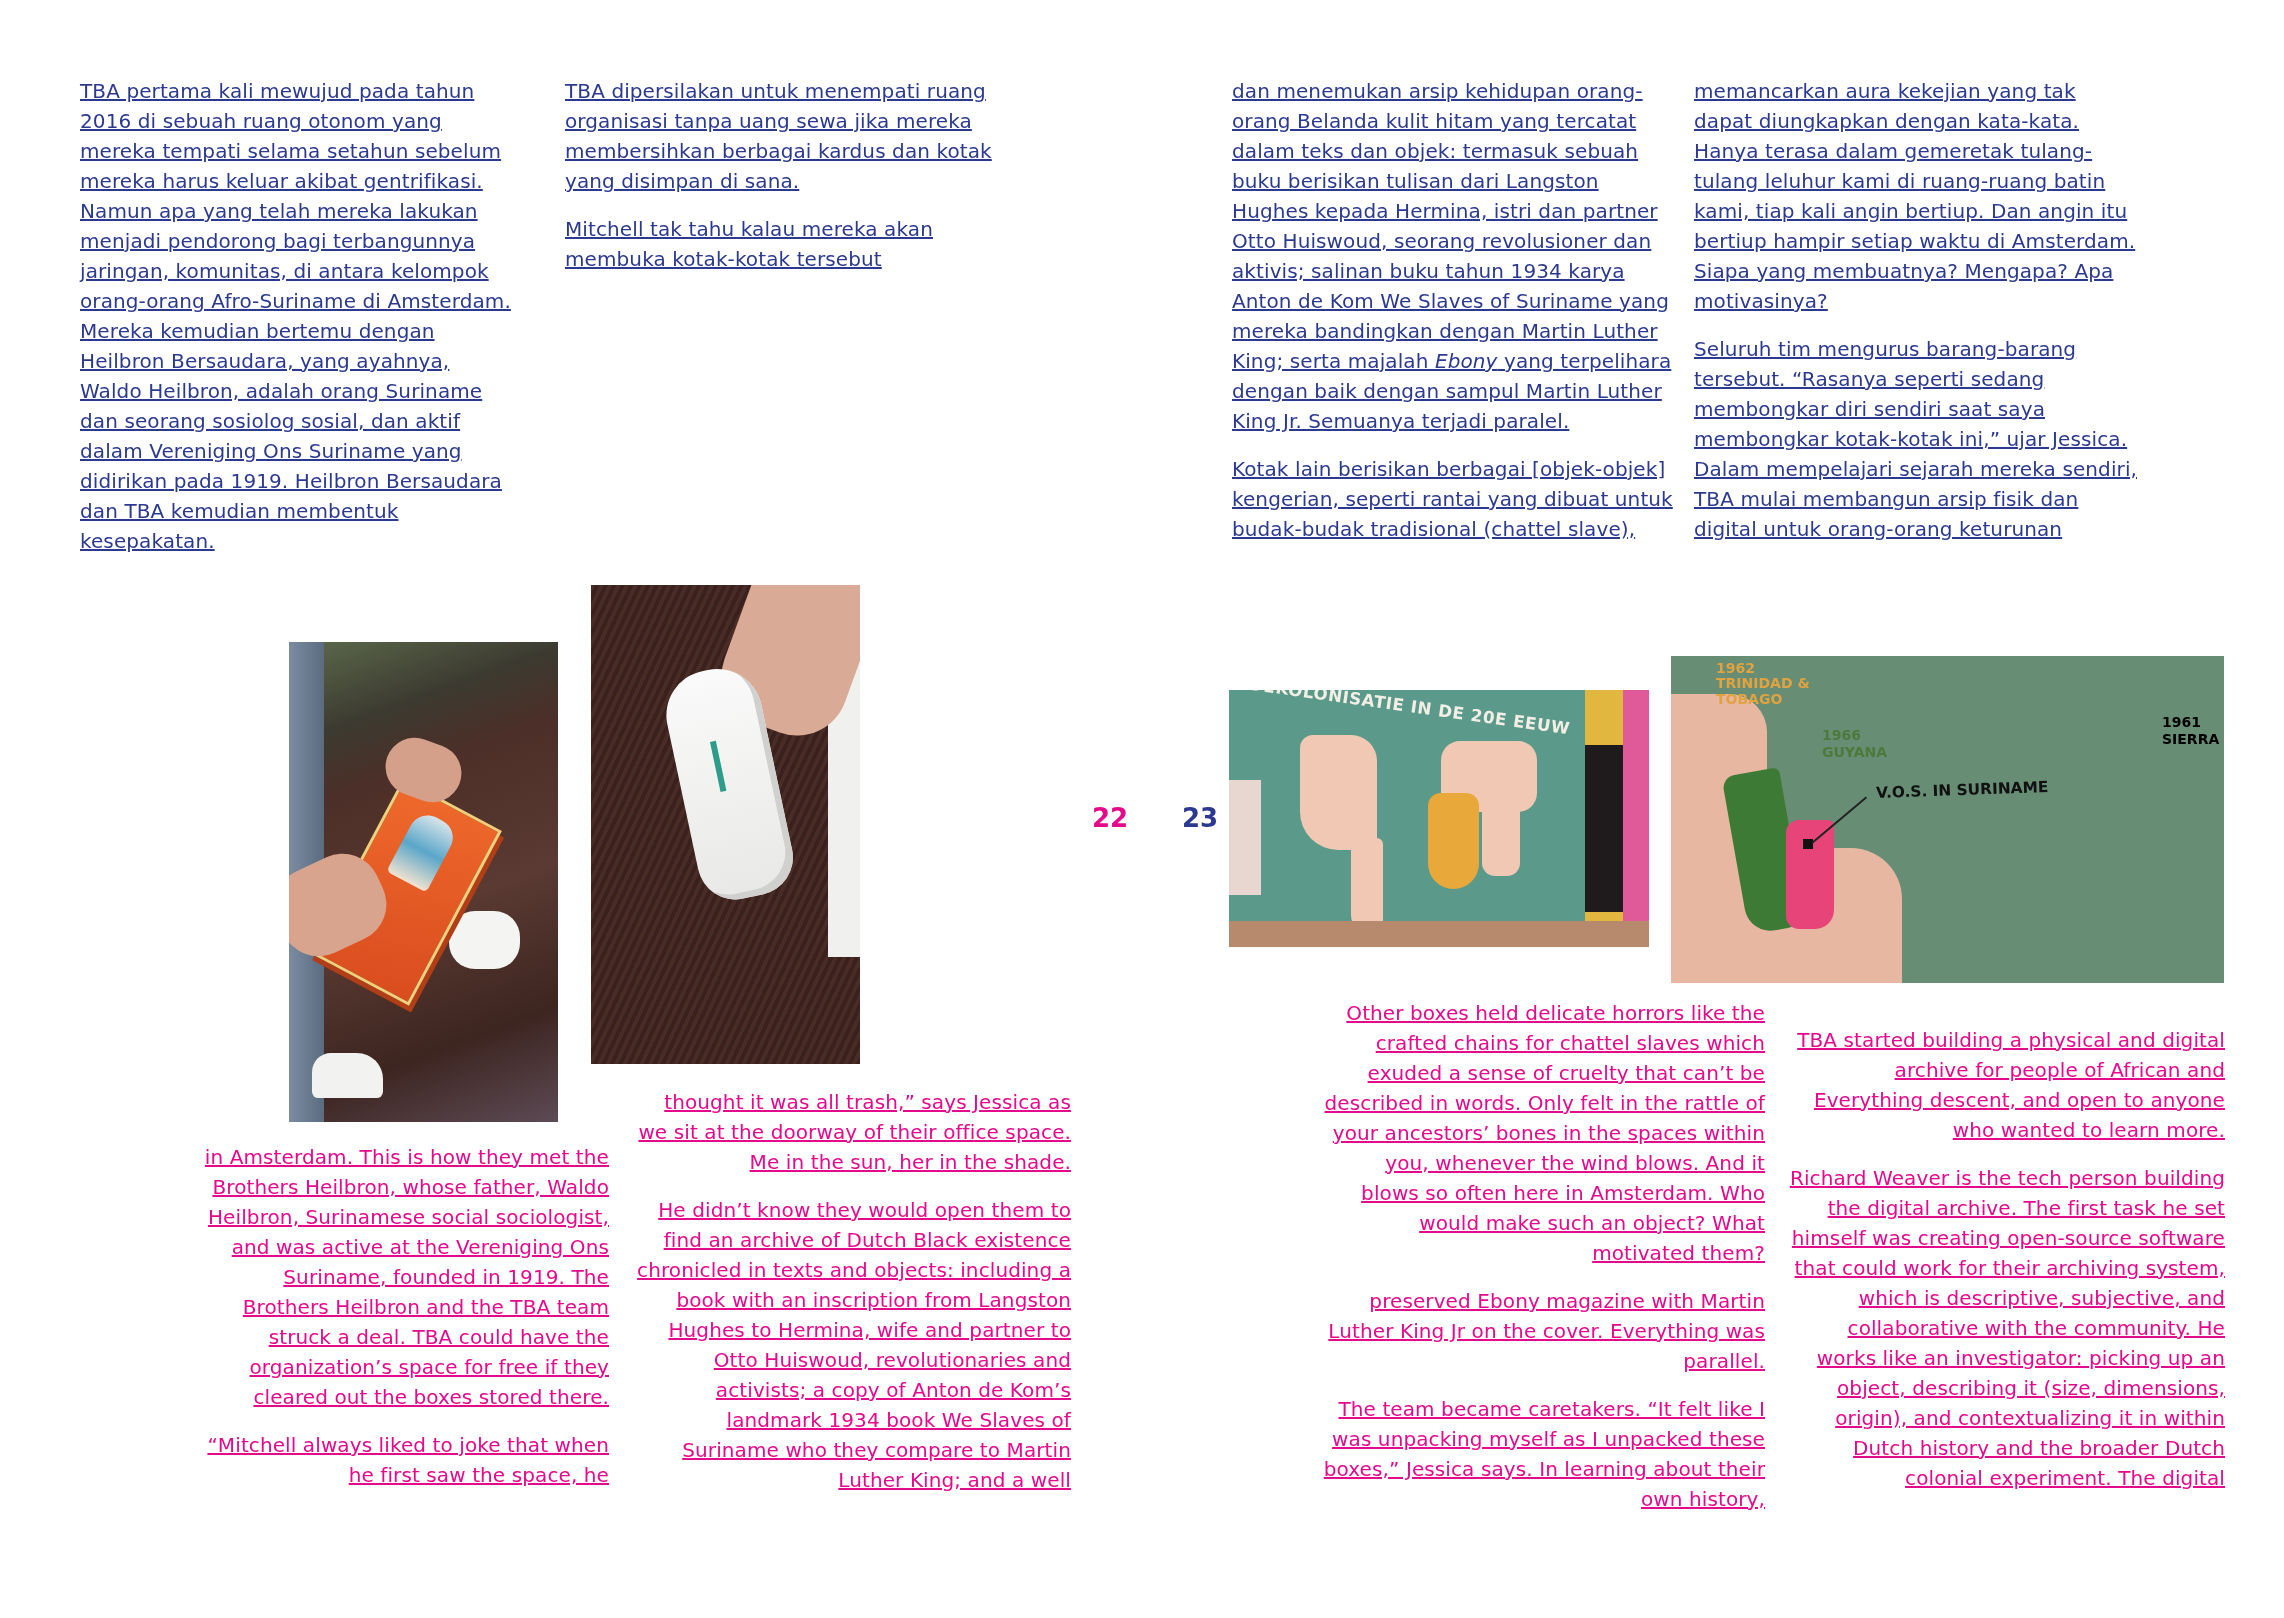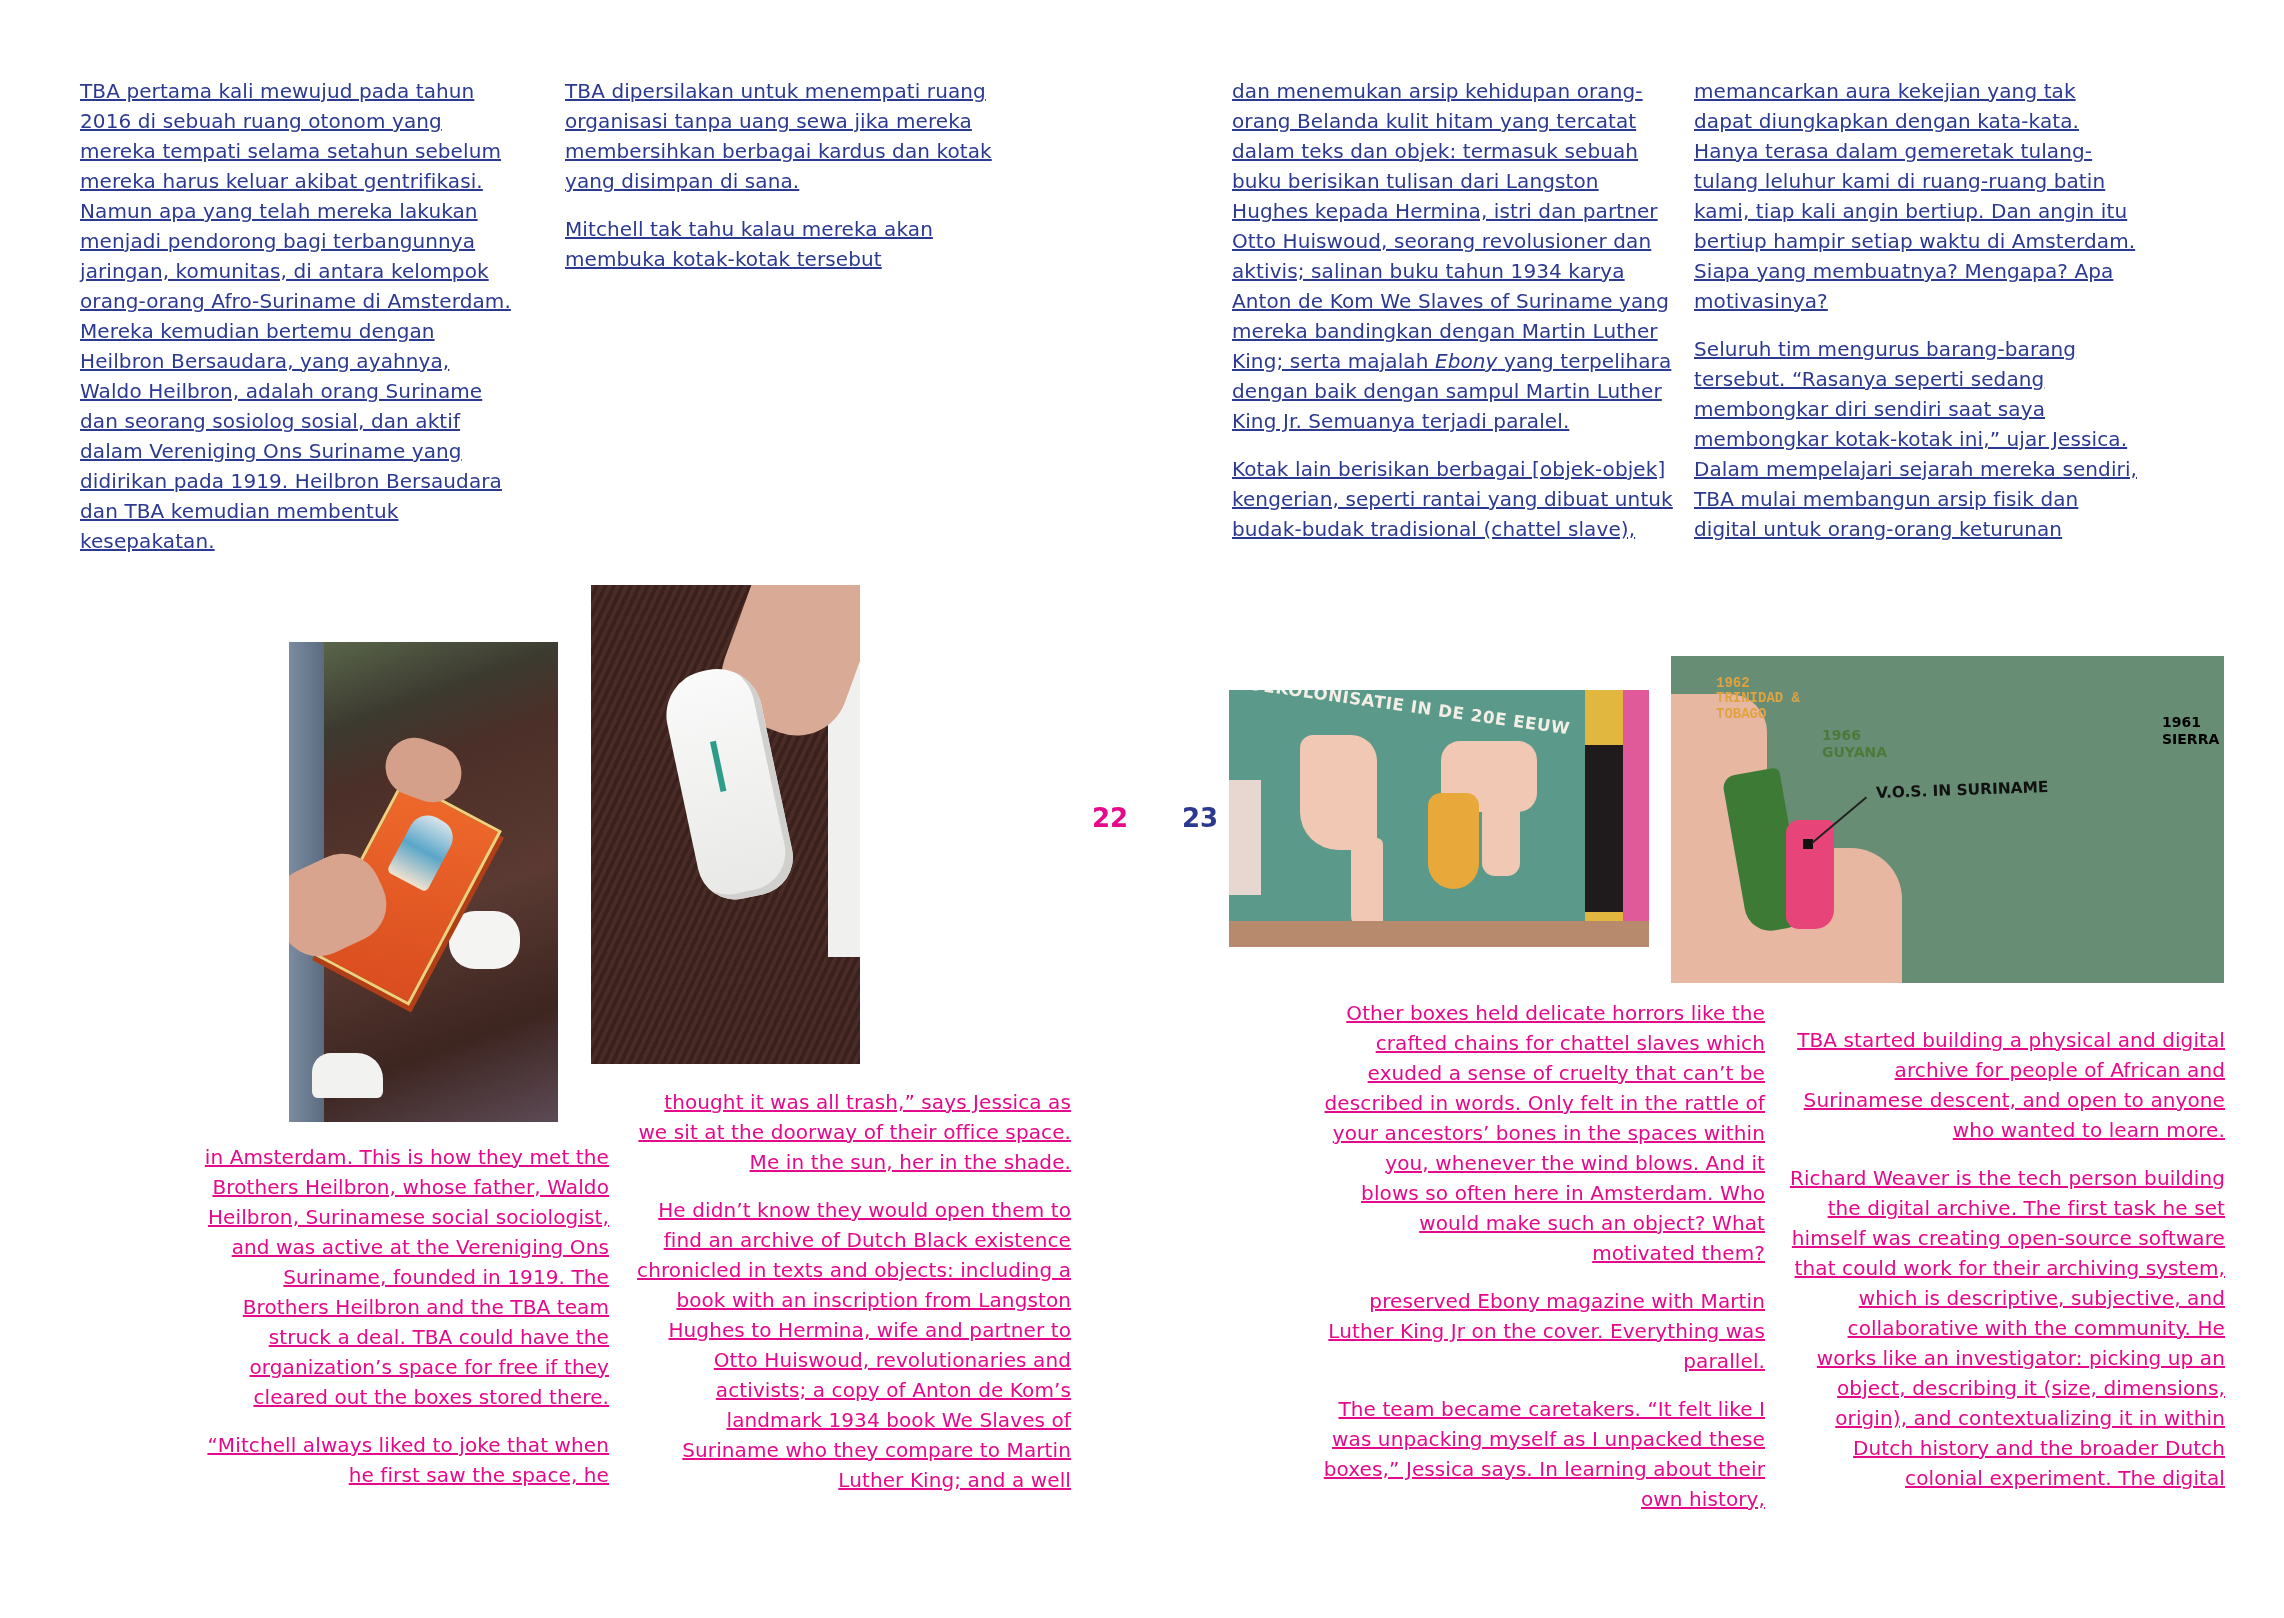--- a/index.html
+++ b/index.html
@@ -133,29 +133,29 @@
   <div class="floor"></div>
 </div>
 
 <div class="photo ph-map2" style="left:1671px; top:656px; width:553px; height:327px;">
   <div class="land" style="left:0; top:38px; width:96px; height:295px; border-radius:0 38px 0 0;"></div>
   <div class="land" style="left:77px; top:192px; width:154px; height:141px; border-radius:0 51px 0 0;"></div>
   <div class="guyana" style="left:64px; top:115px; width:58px; height:160px; border-radius:13px 6.4px 19px 26px; transform: rotate(-10deg);"></div>
   <div class="suriname" style="left:115px; top:164px; width:48px; height:109px; border-radius:13px 6.4px 19px 13px;"></div>
   <div class="marker" style="left:132px; top:183px;"></div>
   <div class="leader" style="left:141px; top:186px; width:71px; transform: rotate(-40deg);"></div>
-  <div class="lbl" style="left:45px; top:20px; color:#e0a340; font-size:14px; width:96px; white-space:normal; line-height:15.4px;font-family:Liberation Mono, monospace;">1962 TRINIDAD &amp; TOBAGO</div>
+  <div class="lbl" style="left:45px; top:5px; color:#e0a340; font-size:14px; width:96px; white-space:normal; line-height:15.4px;">1962 TRINIDAD &amp; TOBAGO</div>
   <div class="lbl" style="left:151px; top:71px; color:#4b7a3a; font-size:14px; width:51px; white-space:normal; line-height:16.7px;">1966 GUYANA</div>
   <div class="lbl" style="left:205px; top:125px; color:#111; font-size:15.4px; transform: rotate(-2deg);">V.O.S. IN SURINAME</div>
   <div class="lbl" style="left:491px; top:58px; color:#000000; font-size:14px; width:51px; white-space:normal; line-height:16.7px;">1961 SIERRA</div>
 </div>
 
 <div class="col pink" style="left:1322px; top:998px; width:443px;">
   <p>Other boxes held delicate horrors like the crafted chains for chattel slaves which exuded a sense of cruelty that can’t be described in words. Only felt in the rattle of your ancestors’ bones in the spaces within you, whenever the wind blows. And it blows so often here in Amsterdam. Who would make such an object? What motivated them?</p>
   <p>preserved Ebony magazine with Martin Luther King Jr on the cover. Everything was parallel.</p>
   <p>The team became caretakers. “It felt like I was unpacking myself as I unpacked these boxes,” Jessica says. In learning about their own history,</p>
 </div>
 
 <div class="col pink" style="left:1782px; top:1025px; width:443px;">
-  <p>TBA started building a physical and digital archive for people of African and Surinamese descent, and open to anyone who wanted to learn more.</p>
+  <p>TBA started building a physical and digital archive for people of African and Everything descent, and open to anyone who wanted to learn more.</p>
   <p>Richard Weaver is the tech person building the digital archive. The first task he set himself was creating open-source software that could work for their archiving system, which is descriptive, subjective, and collaborative with the community. He works like an investigator: picking up an object, describing it (size, dimensions, origin), and contextualizing it in within Dutch history and the broader Dutch colonial experiment. The digital</p>
 </div>
 
 
 </body></html>

